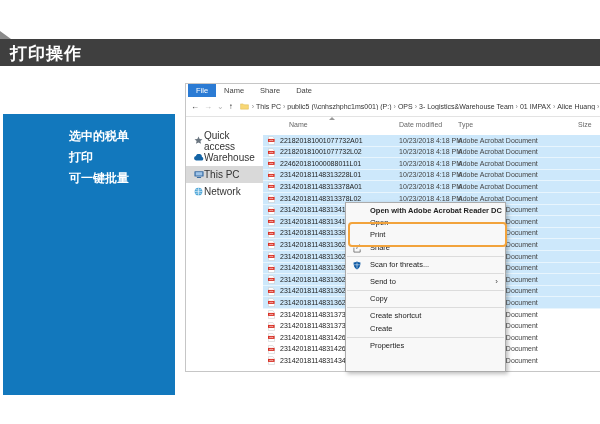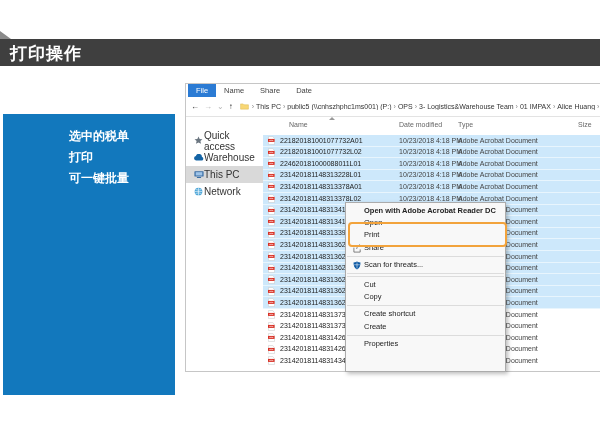--- a/index.html
+++ b/index.html
@@ -42,21 +42,21 @@
   .row{position:absolute;left:0;width:338px;height:11.6px;}
   .row.selected{background:#cde8fb;box-shadow:inset 0 -1px 0 rgba(255,255,255,.55);}
   .row .pdf{position:absolute;left:5px;top:1px;display:inline-flex;}
   .row .cname{position:absolute;left:17px;top:1.5px;font-size:7px;color:#222;white-space:nowrap;}
   .row .cdate{position:absolute;left:136px;top:1.5px;font-size:7px;color:#444;white-space:nowrap;}
   .row .ctype{position:absolute;left:195px;top:1.5px;font-size:7px;color:#444;white-space:nowrap;}
   
   .context-menu{position:absolute;left:345px;top:202px;width:161px;height:170px;background:#f8f8f8;
                 border:1px solid #ababab;box-shadow:2px 2px 4px rgba(0,0,0,.25);box-sizing:border-box;
                 padding:2px 0;z-index:5;}
-  .menu-item{position:relative;height:12.2px;line-height:12.2px;padding-left:18px;font-size:7.5px;color:#222;white-space:nowrap;}
+  .menu-item{position:relative;height:12.2px;line-height:12.2px;padding-left:24px;font-size:7.5px;color:#222;white-space:nowrap;}
   .menu-item.bold{font-weight:bold;}
   .menu-sep{height:1px;background:#dcdcdc;margin:2px 1px;}
   .mi-icon{position:absolute;left:7px;top:2px;display:inline-flex;}
   .mi-arrow{position:absolute;right:7px;top:0;color:#444;font-size:8px;}
   .print-highlight{position:absolute;left:348px;top:222px;width:155px;height:21px;border:2px solid #f2a33c;
                    border-radius:4px;z-index:9;}
 </style>
 </head>
 <body>
 
@@ -411,22 +411,22 @@
           </svg>
         </span><span class="mi-label">Share</span></div>
       <div class="menu-sep"></div>
       <div class="menu-item"><span class="mi-icon">
           <svg viewBox="0 0 9 10" width="8" height="9">
             <path d="M4.5.5C3.2 1.3 1.9 1.6.6 1.6c0 3.6.9 6.4 3.9 7.9 3-1.5 3.9-4.3 3.9-7.9-1.3 0-2.6-.3-3.9-1.1z" fill="#0c59a4"></path>
             <path d="M4.5 1.5v7M1.3 4.2h6.4" stroke="#fff" stroke-width="0.6"></path>
           </svg>
         </span><span class="mi-label">Scan for threats...</span></div>
       <div class="menu-sep"></div>
+      <div class="menu-item"><span class="mi-label">Send to</span><span class="mi-arrow">›</span></div>
       <div class="menu-sep"></div>
-      <div class="menu-item"><span class="mi-label">Cut</span></div>
       <div class="menu-item"><span class="mi-label">Copy</span></div>
       <div class="menu-sep"></div>
       <div class="menu-item"><span class="mi-label">Create shortcut</span></div>
       <div class="menu-item"><span class="mi-label">Create</span></div>
       <div class="menu-sep"></div>
       <div class="menu-item"><span class="mi-label">Properties</span></div>
     </div>
   <div class="print-highlight"></div>
 </div>
 

